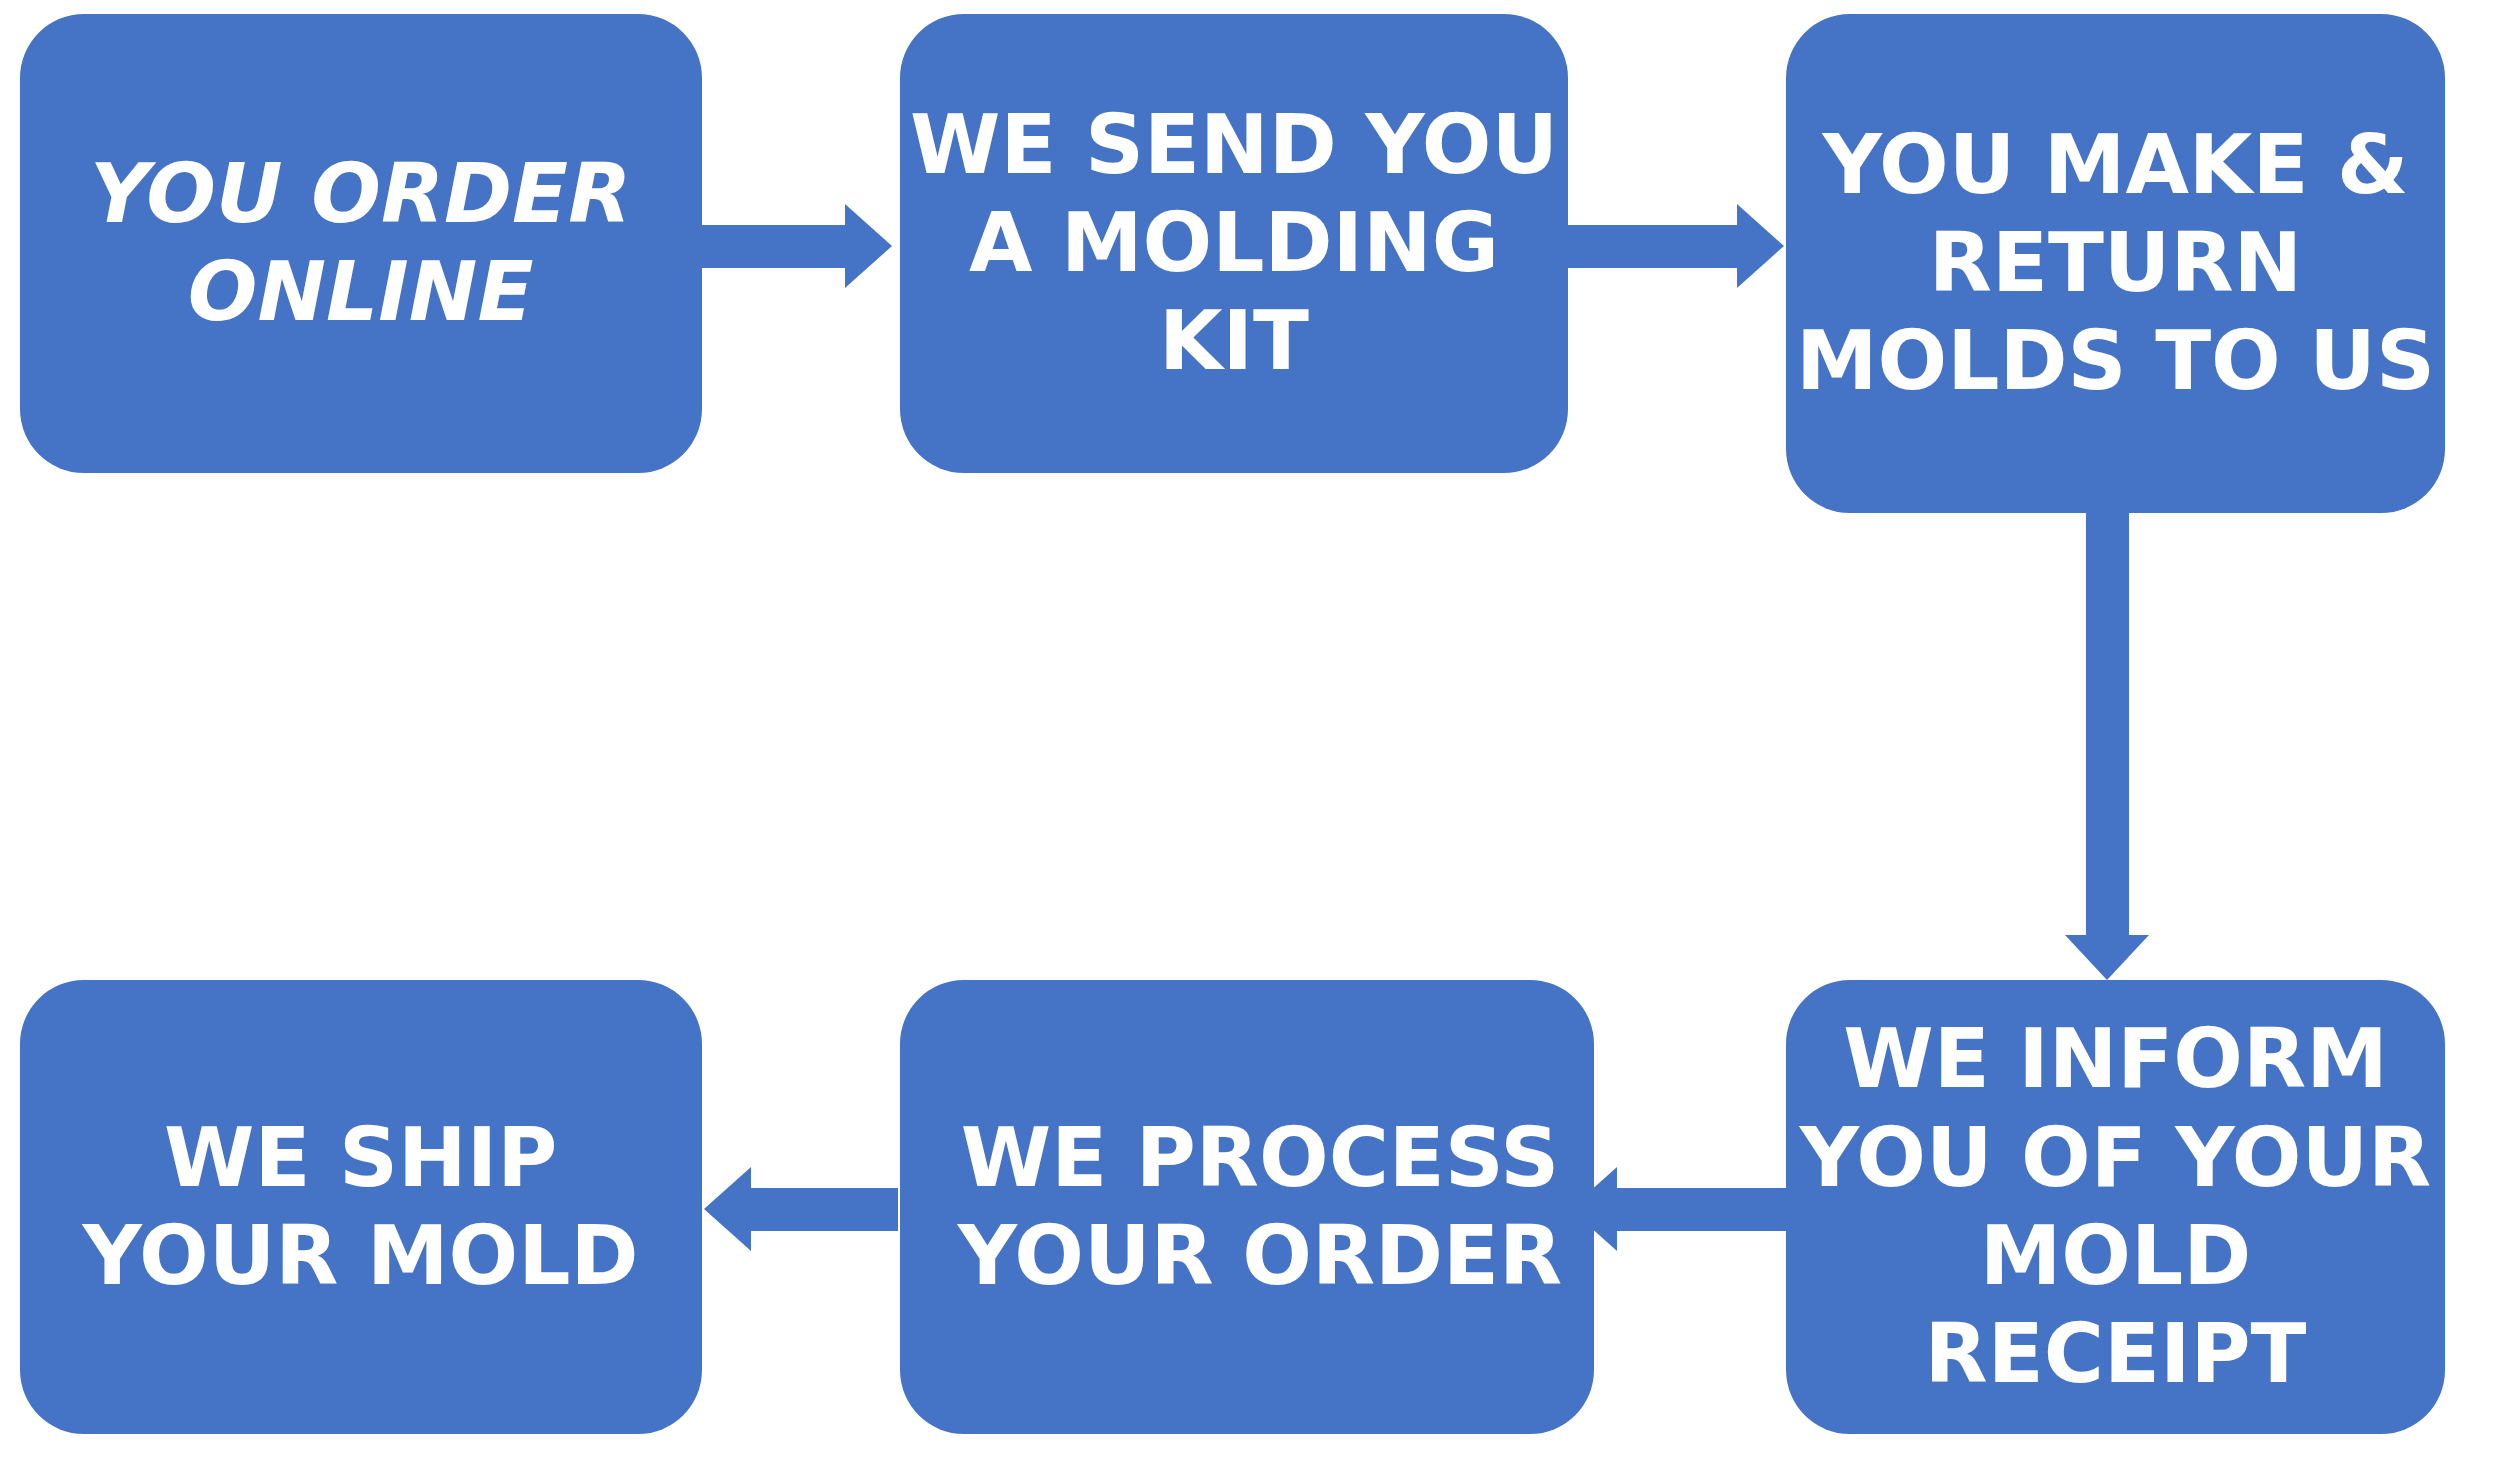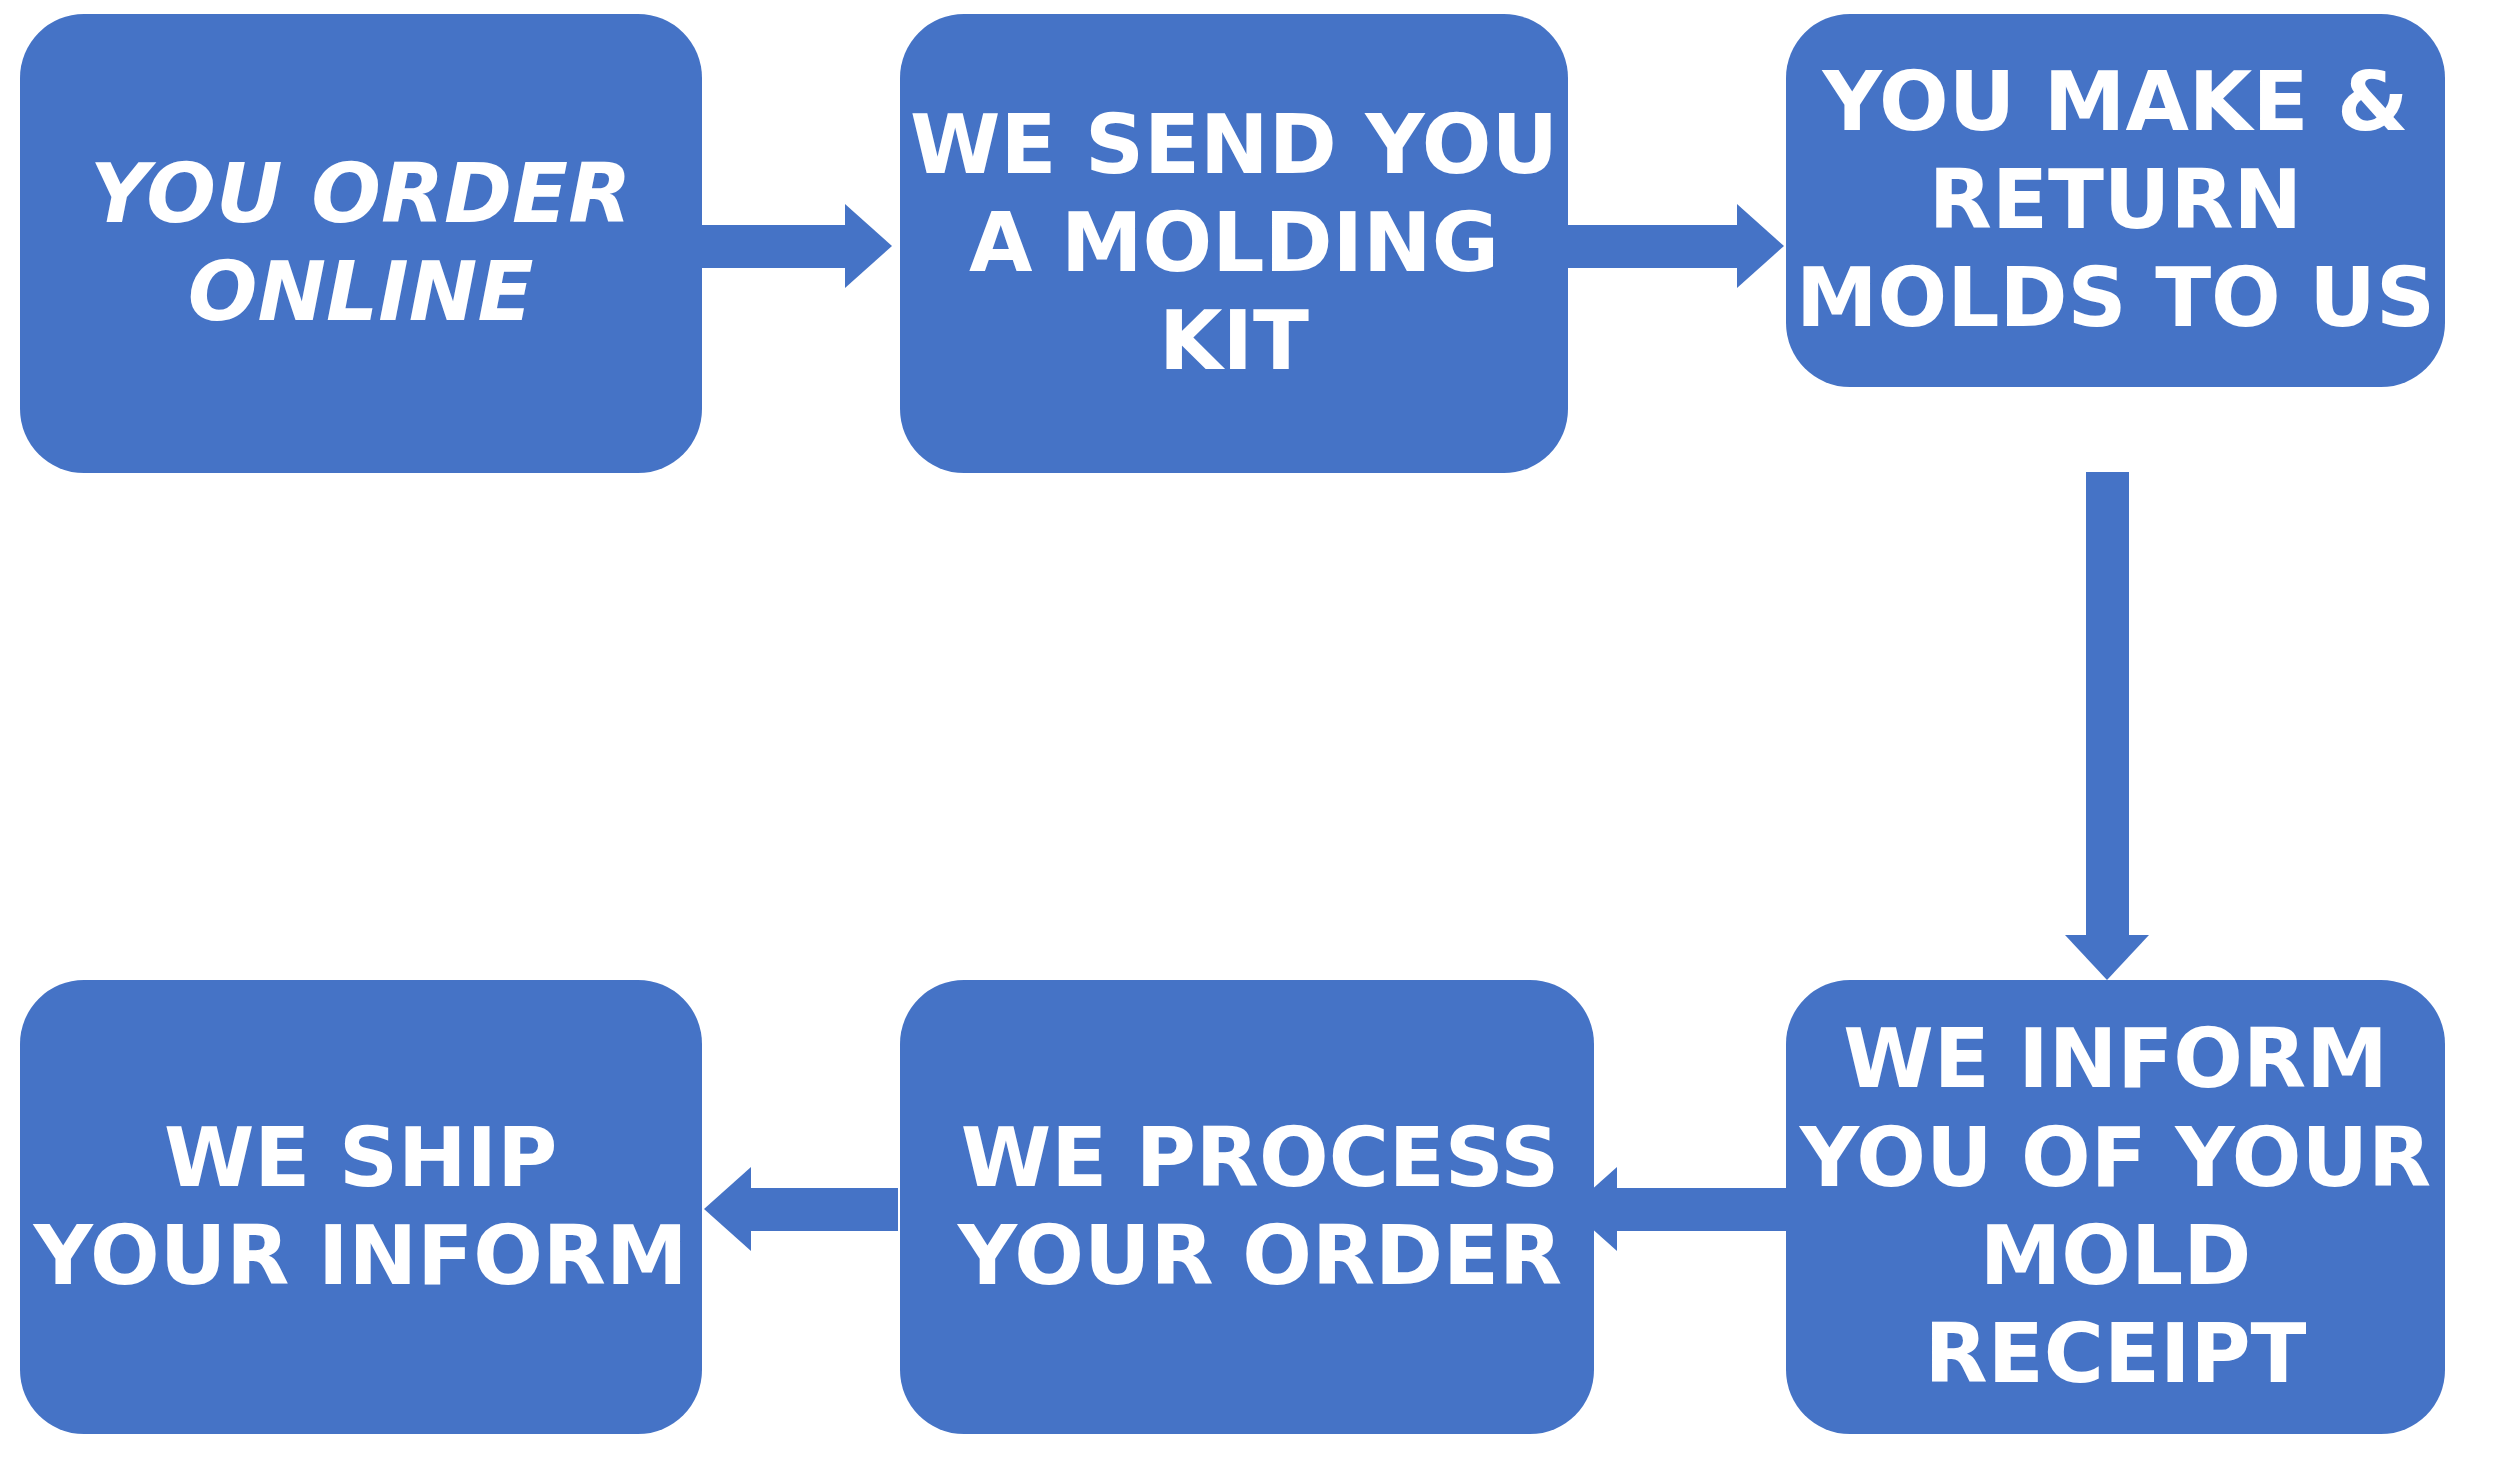--- a/index.html
+++ b/index.html
@@ -28,21 +28,21 @@
     text-align:center;
     font-weight:bold;
     font-size:82px;
     line-height:1.2;
     white-space:pre-line;
     letter-spacing:0px;
   }
   
   #n1{left:19.6px;  top:13.7px;  width:682px; height:459px;font-style:italic;}
   #n2{left:900px; top:13.7px;  width:668px; height:459px;}
-  #n3{left:1786px;top:13.7px;  width:659px; height:373px;}
+  #n3{left:1786px;top:13.7px;  width:659px; height:499px;}
   
   #n4{left:1786px;top:980px;width:659px; height:454px;}
   #n5{left:900px; top:980px;width:668px; height:454px;padding-left:26px;}
   #n6{left:19.6px;  top:980px;width:682px; height:454px;}
 
   .arrow{position:absolute;}
   .arrow .shaft{position:absolute;background:var(--accent);}
   .arrow .head{position:absolute;width:0;height:0;}
 
   
@@ -113,16 +113,16 @@
 
   <div class="node" id="n5">WE PROCESS
 YOUR ORDER</div>
 
   <div class="arrow" id="a5">
     <div class="head"></div>
     <div class="shaft"></div>
   </div>
 
   <div class="node" id="n6">WE SHIP
-YOUR INFORM</div>
+YOUR MOLD</div>
 
 </div>
 
 
 </body></html>

